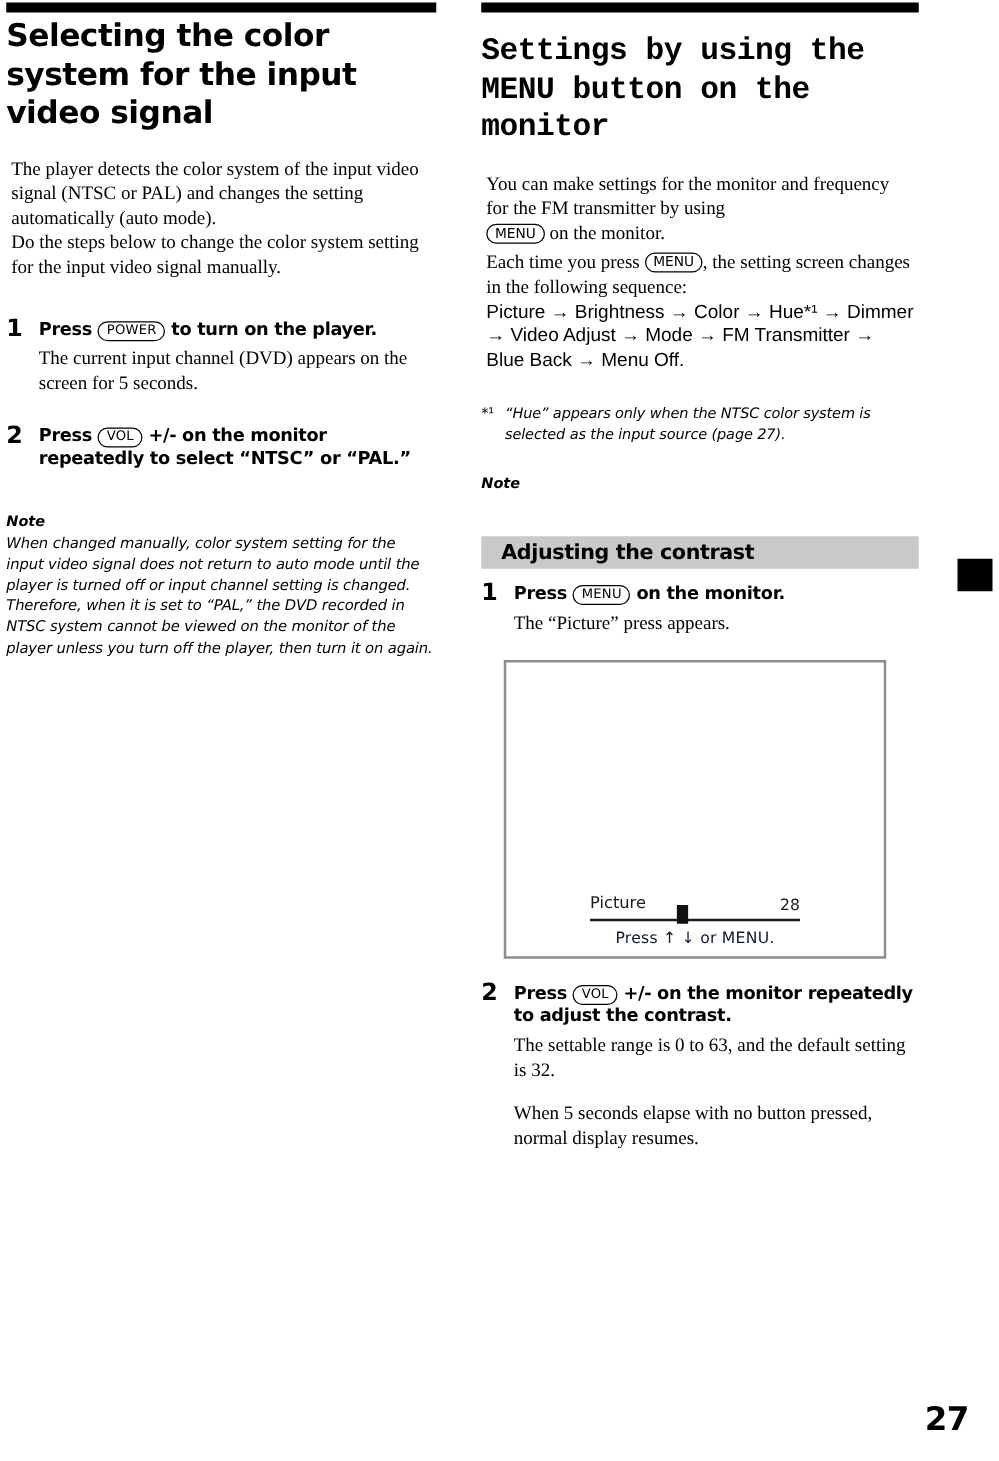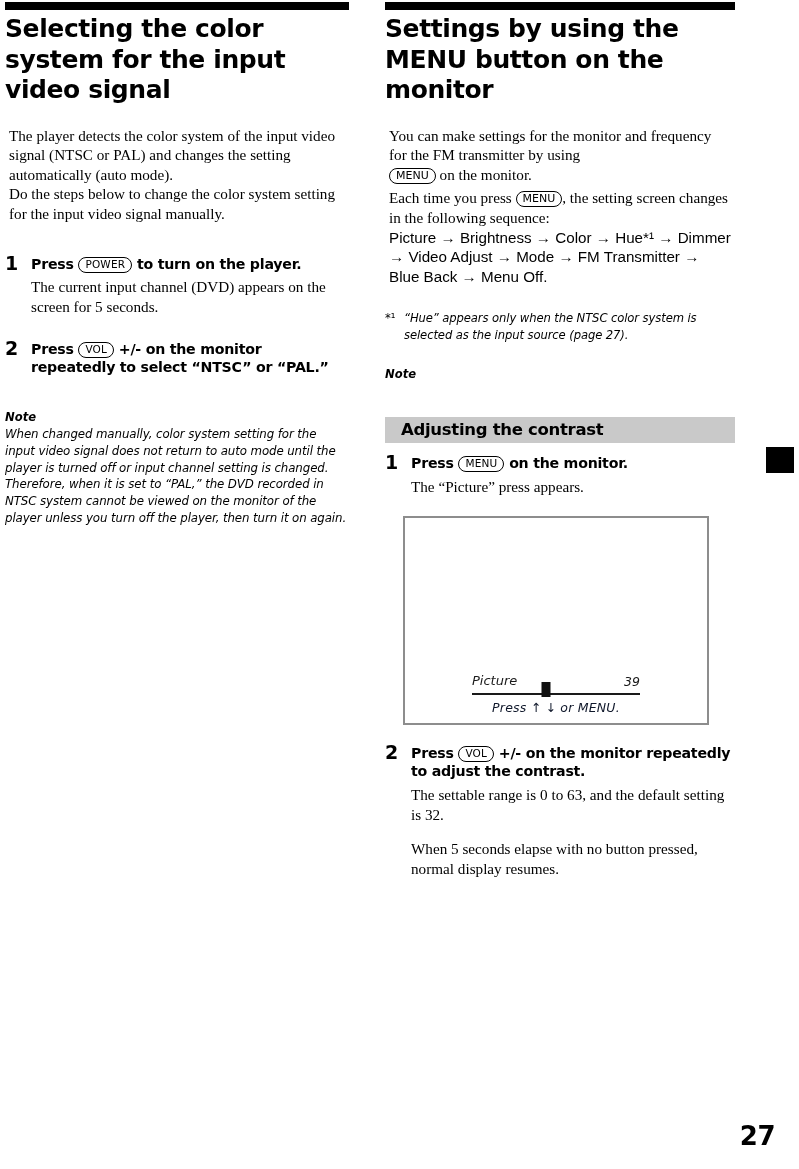--- a/index.html
+++ b/index.html
@@ -43,21 +43,21 @@
   h1.chapter {
     font-family: "DejaVu Sans", sans-serif;
     font-weight: bold;
     font-size: 25px;
     line-height: 1.22;
     letter-spacing: -0.4px;
     margin: 0;
     padding: 0;
   }
   .col-left h1.chapter  { padding-top: 14px; }
-  .col-right h1.chapter { padding-top: 14px; }
+  .col-right h1.chapter { padding-top: 26px; font-family: Liberation Mono, monospace; }
 
   
   p.body {
     font-family: "Liberation Serif", serif;
     font-size: 15.2px;
     line-height: 1.29;
     margin: 4px;
   }
 
   .spacer-12 { height: 12px; }
@@ -181,25 +181,24 @@
     background: #000000;
   }
 
   
   .screen-wrap {
     padding-left: 18px;
   }
   .screen {
     position: relative;
     width: 306px;
-    height: 209px;
+    height: 239px;
     border: 2px solid #8d8d8d;
     background: #ffffff;
     box-sizing: border-box;
-    font-style: italic;
   }
   .osd {
     position: absolute;
     left: 0;
     right: 0;
     bottom: 8px;
     font-family: "DejaVu Sans", sans-serif;
   }
   .osd-row {
     position: relative;
@@ -348,21 +347,21 @@
       <div class="step-desc">The “Picture” press appears.</div>
     </div>
 
     <div class="spacer-20"></div>
 
     <div class="screen-wrap">
       <div class="screen">
         <div class="osd">
           <div class="osd-row">
             <span class="osd-label">Picture</span>
-            <span class="osd-value">39</span>
+            <span class="osd-value">28</span>
             <div class="osd-track"></div>
             <div class="osd-knob" id="osd-knob" style="left: 44%;"></div>
           </div>
           <div class="osd-hint">Press ↑ ↓ or MENU.</div>
         </div>
       </div>
     </div>
 
     <div class="spacer-20"></div>
 

